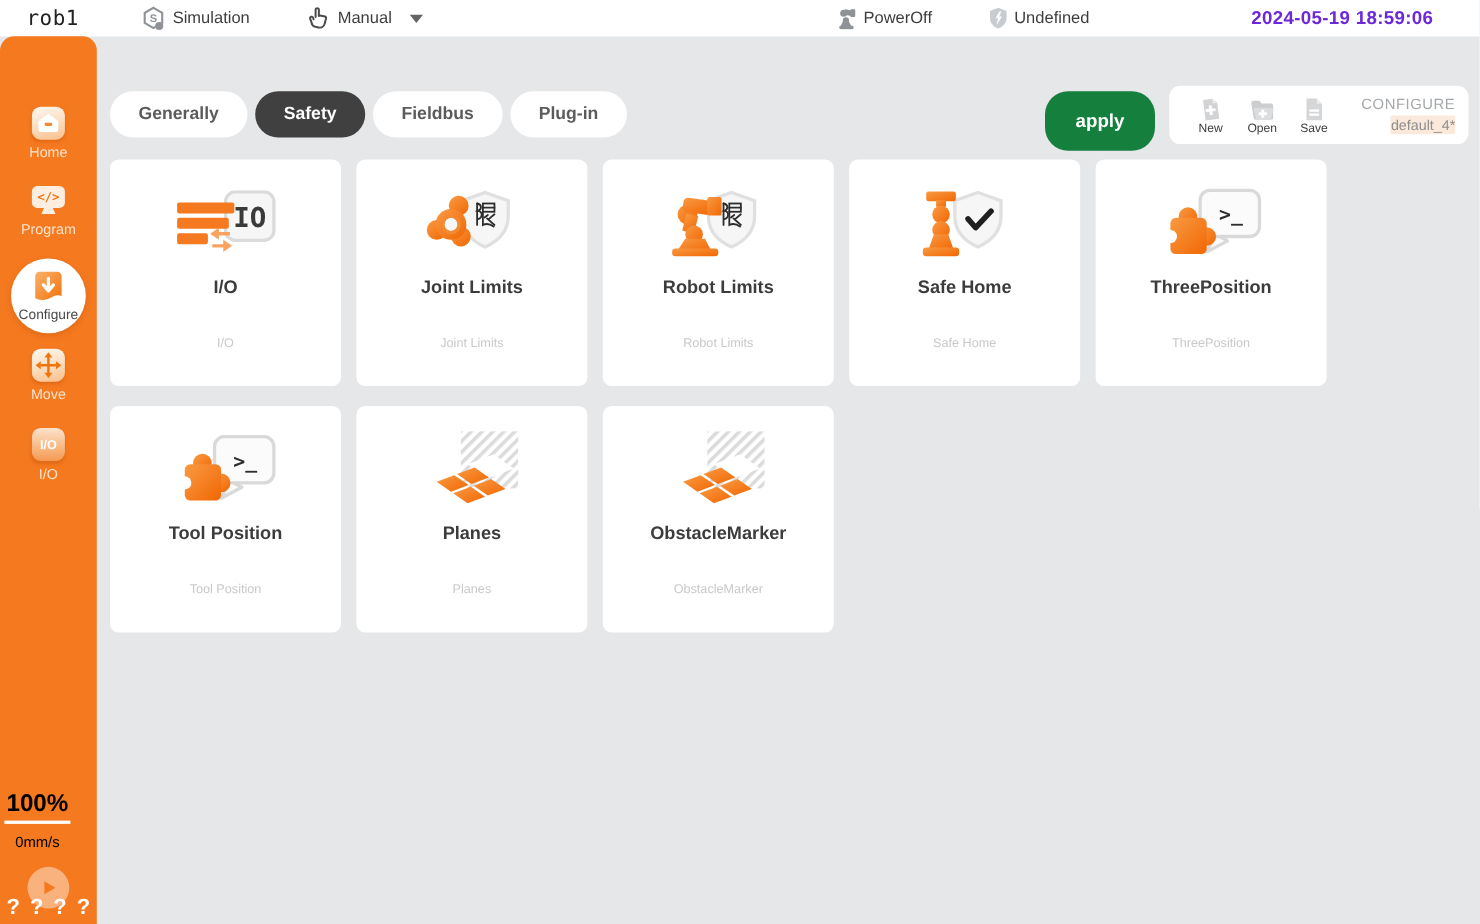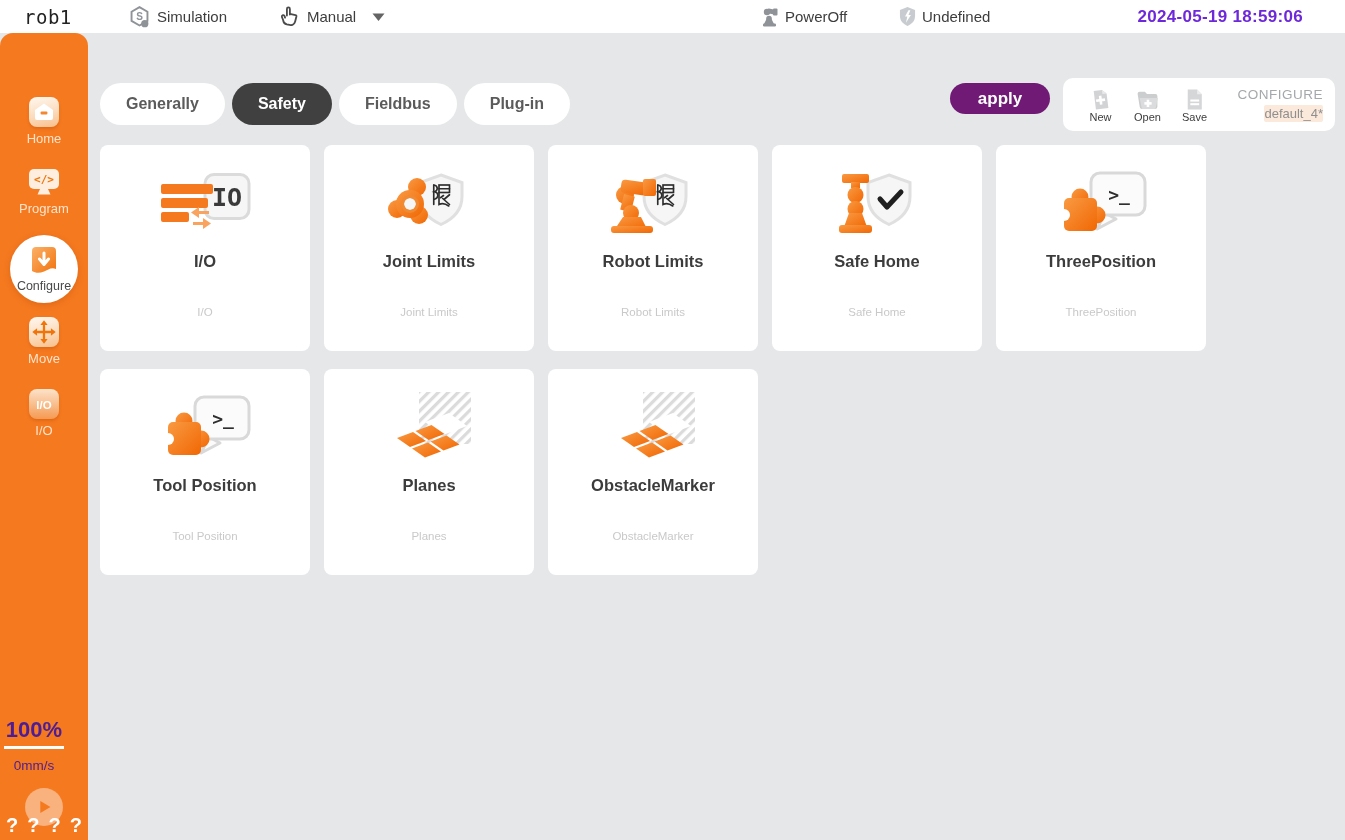--- a/index.html
+++ b/index.html
@@ -11,22 +11,22 @@
       font-size:15px;color:#3d3d3d;white-space:nowrap}
   .tb span{display:flex;align-items:center}
   .logo{left:24px;font-family:"DejaVu Sans Mono",monospace;font-weight:normal;font-size:19px;color:#222;letter-spacing:.5px}
   .dt{right:42px;font-weight:bold;font-size:17px;color:#6d28d9;letter-spacing:.3px}
   
   .main{position:absolute;top:33px;left:0;right:0;bottom:0;background:#E5E7E8}
   .tabs{position:absolute;left:100px;top:50px;display:flex;gap:7px}
   .tab{height:42px;line-height:42px;padding:0 26px;background:#fff;border-radius:21px;
        font-size:16px;font-weight:bold;color:#5b5b5b;cursor:pointer}
   .tab.active{background:#404040;color:#fff}
-  .apply{position:absolute;left:950px;top:50px;width:100px;height:31px;border-radius:21px;
-         background:#701a75;color:#fff;font-weight:bold;font-size:17px;
+  .apply{position:absolute;left:950px;top:50px;width:100px;height:54px;border-radius:21px;
+         background:#15803d;color:#fff;font-weight:bold;font-size:17px;
          display:flex;align-items:center;justify-content:center;cursor:pointer}
   .cfg-panel{position:absolute;left:1063px;top:45px;width:272px;height:53px;background:#fff;
              border-radius:10px;display:flex;align-items:center;padding-left:14px;box-sizing:border-box}
   .cfg-act{width:47px;text-align:center;cursor:pointer}
   .cfg-act svg{display:block;margin:0 auto}
   .cfg-act-label{font-size:11px;color:#3c3c3c;margin-top:-1px}
   .cfg-right{margin-left:auto;padding-right:12px;text-align:right}
   .cfg-title{font-size:13.5px;color:#A5A8AB;letter-spacing:.5px}
   .cfg-chip{display:inline-block;margin-top:3px;background:#FBE9DB;color:#8f8f8f;
             font-size:13px;padding:1px 0;border-radius:2px;cursor:pointer}
@@ -42,21 +42,21 @@
   .nav-item{position:absolute;width:88px;text-align:center;cursor:pointer}
   .nav-label{font-size:13px;color:#FDE3CC;margin-top:4px}
   .side-sq{width:30px;height:30px;margin:0 auto;border-radius:8px;
            background:linear-gradient(165deg,#FFF8F1 0%,#FBDCBD 55%,#F9BE8A 100%);
            box-shadow:0 2px 3px rgba(180,70,0,.3);display:flex;align-items:center;justify-content:center}
   .side-sq-io{background:linear-gradient(180deg,#FCE3CB 0%,#F59A52 100%)}
   .cfg-circle{width:68px;height:68px;border-radius:50%;background:#fff;margin:0 auto;
               display:flex;flex-direction:column;align-items:center;justify-content:center;
               box-shadow:0 2px 6px rgba(160,60,0,.25)}
   .cfg-circle .nav-label{color:#4a4a4a;font-size:12.5px;margin-top:0}
-  .speed{position:absolute;top:684px;width:68px;text-align:center;color:#4c1d95}
+  .speed{position:absolute;top:684px;width:68px;text-align:center;color:#000000}
   .speed-pct{display:inline-block;font-size:22px;font-weight:bold;border-bottom:3px solid #fff;
              padding:0 2px 3px;cursor:pointer}
   .speed-rate{margin-top:9px;font-size:13.5px}
   .play{position:absolute;top:755px;left:25px;width:38px;height:38px;border-radius:50%;
         background:rgba(255,255,255,.42);display:flex;align-items:center;justify-content:center;cursor:pointer}
   .qmarks{position:absolute;bottom:3px;left:0;width:88px;display:flex;justify-content:space-between;
           padding:0 6px;box-sizing:border-box;color:#fff;font-weight:bold;font-size:20px}
   .qmarks span{cursor:pointer}
 </style>
 </head>

